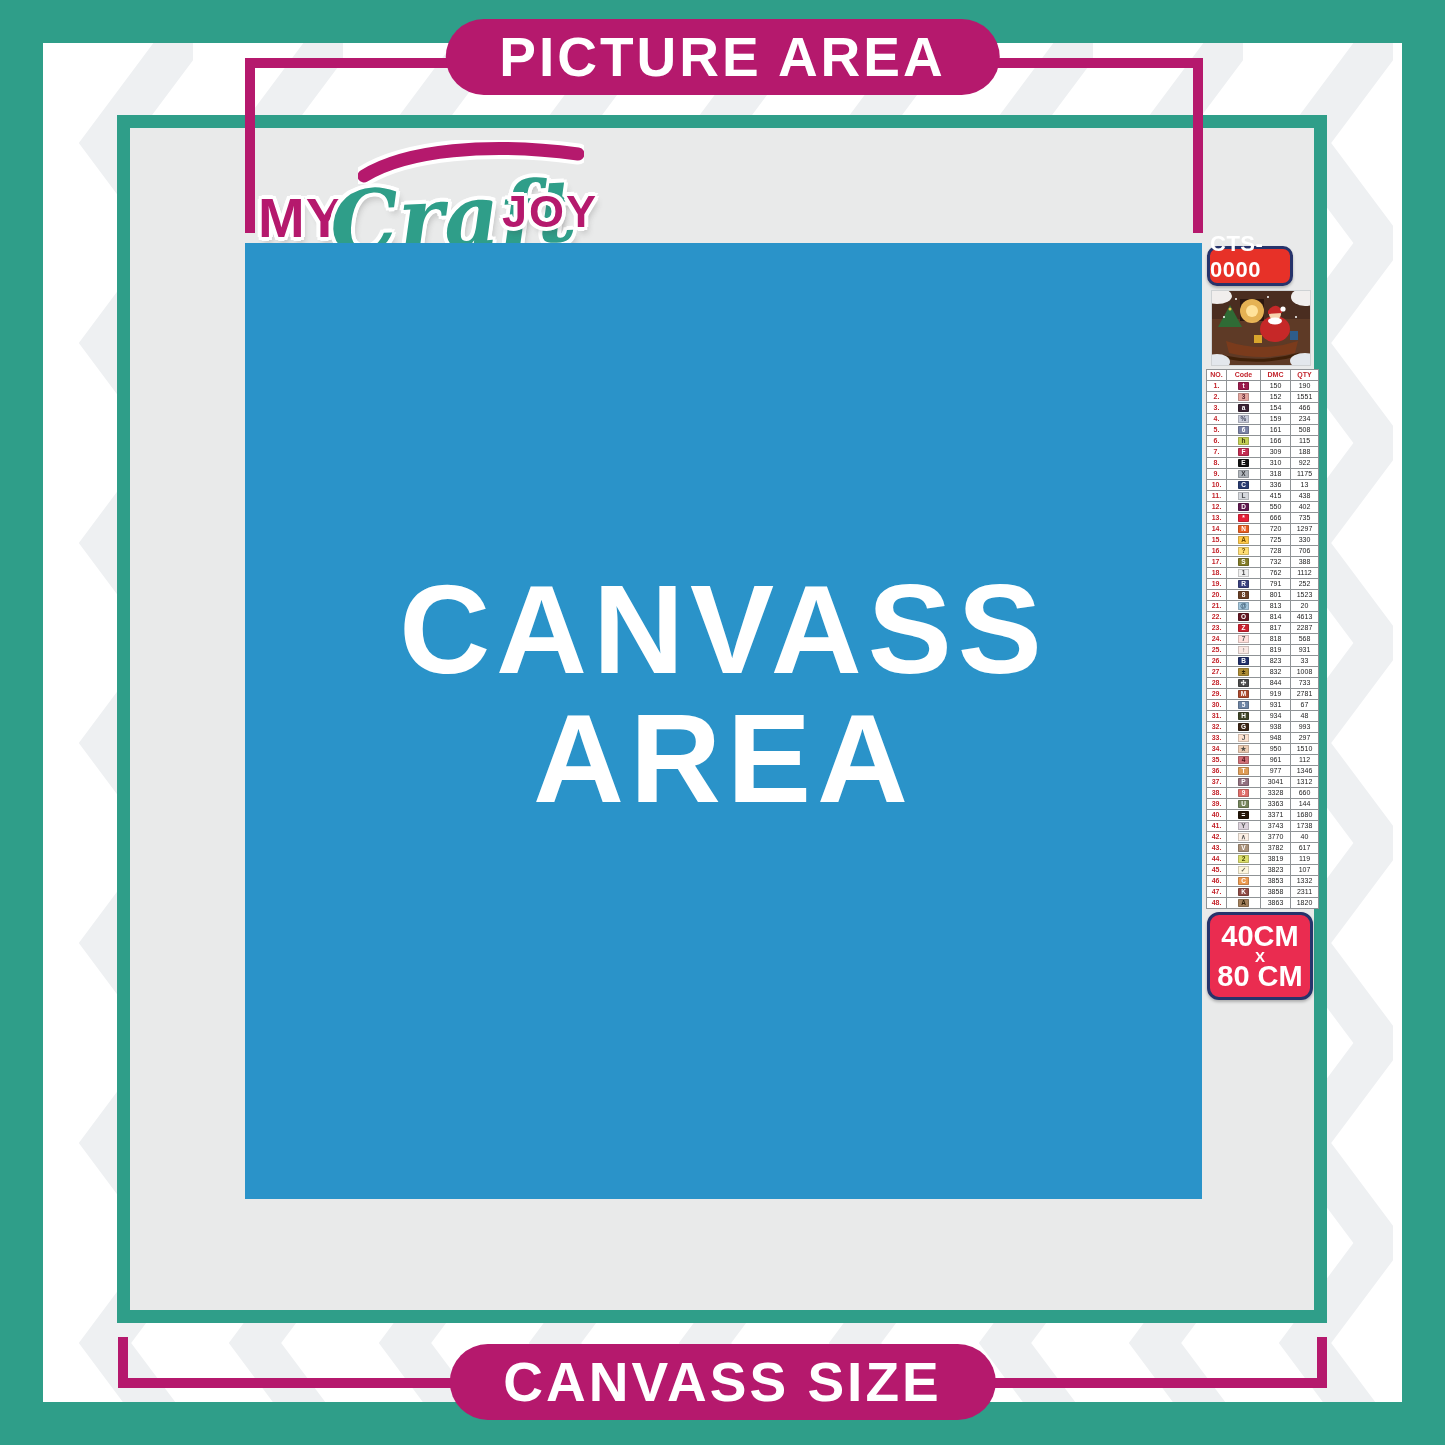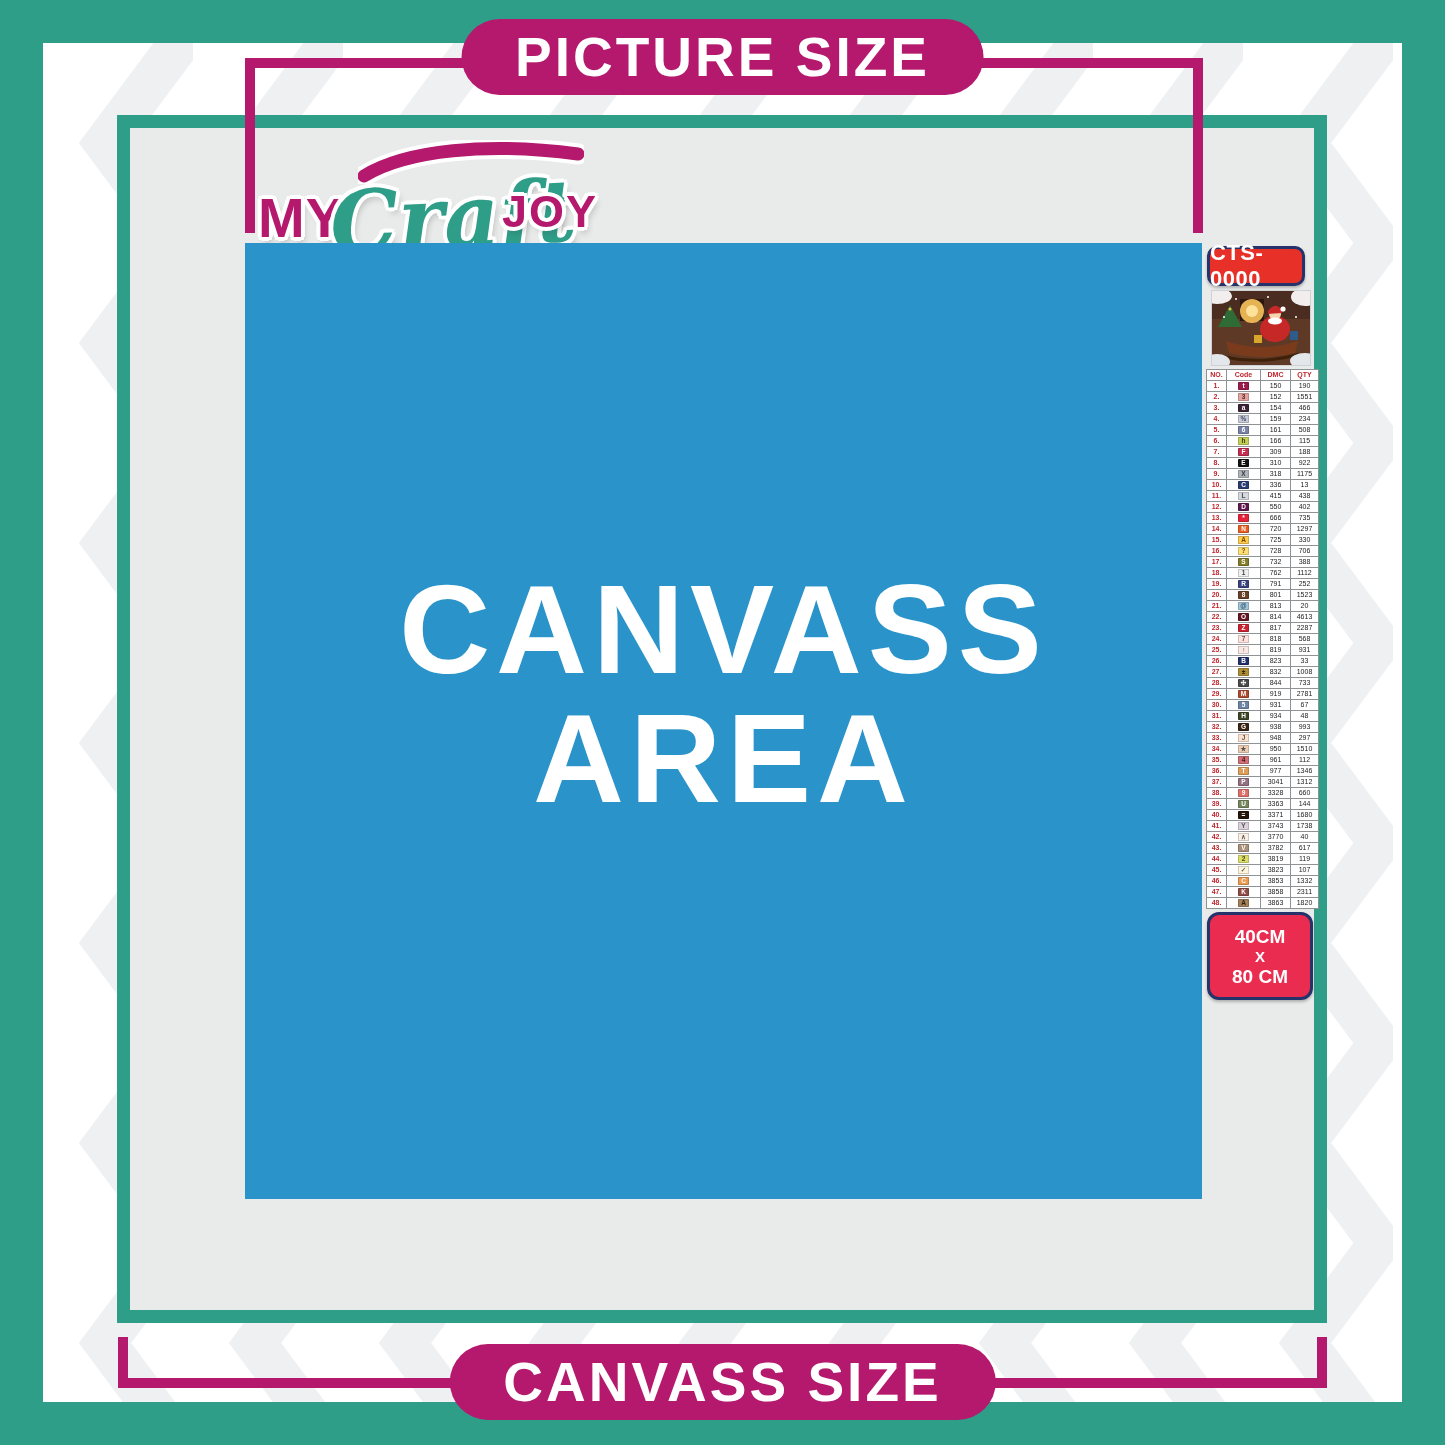--- a/index.html
+++ b/index.html
@@ -48,23 +48,23 @@
     3px 6px 6px rgba(60,60,60,.28);}
   .lg-my{position:absolute;left:0;bottom:0;font-size:56px;font-weight:bold;color:var(--magenta,#B5196D);letter-spacing:1px;}
   .lg-craft{
     position:absolute;left:72px;bottom:-10px;
     font-family:"DejaVu Serif",serif;font-style:italic;font-weight:bold;
     font-size:86px;color:var(--teal,#2F9E89);transform:rotate(-3deg);line-height:1;}
   .lg-joy{position:absolute;left:244px;bottom:12px;font-size:45px;font-weight:bold;color:var(--magenta,#B5196D);letter-spacing:2px;}
   .lg-swoosh{position:absolute;left:100px;top:-6px;width:226px;height:44px;z-index:2;}
   
   .sku{
-    position:absolute;left:1207px;top:246px;width:98px;height:40px;box-sizing:border-box;
+    position:absolute;left:1207px;top:246px;width:86px;height:40px;box-sizing:border-box;
     background:var(--badge_red,#E73128);border:3px solid var(--badge_border,#26336B);border-radius:10px;
-    display:flex;align-items:center;justify-content:center;z-index:2;
+    display:flex;align-items:flex-end;justify-content:center;z-index:2;
     box-shadow:0 2px 3px rgba(0,0,0,.25);}
   .sku span{color:#fff;font-weight:bold;font-size:22px;letter-spacing:0.5px;}
   
   .preview{position:absolute;left:1212px;top:291px;width:98px;height:74px;z-index:2;outline:1px solid #cfd2d4;}
   .preview svg{display:block;width:100%;height:100%;}
   
   table.legend{
     position:absolute;left:1206px;top:369px;width:112px;z-index:2;
     border-collapse:collapse;background:#fff;table-layout:fixed;}
   table.legend th,table.legend td{
@@ -75,21 +75,21 @@
   td.dmc-cell,td.qty-cell{color:#1c1c1c;}
   .sym{display:block;width:11px;height:8px;margin:1px auto;border-radius:1px;
     font-size:6.5px;font-weight:bold;line-height:8px;text-align:center;
     box-shadow:0 0 0 0.5px rgba(0,0,0,.35) inset;}
   
   .sizebadge{
     position:absolute;left:1207px;top:912px;width:106px;height:88px;box-sizing:border-box;
     background:var(--badge_crimson,#EA2C50);border:3px solid var(--badge_border,#26336B);border-radius:12px;
     display:flex;flex-direction:column;align-items:center;justify-content:center;z-index:2;
     box-shadow:0 2px 3px rgba(0,0,0,.25);}
-  .sizebadge .sz{color:#fff;font-weight:bold;font-size:19px;line-height:27px;letter-spacing:0;}
+  .sizebadge .sz{color:#fff;font-weight:bold;font-size:29px;line-height:27px;letter-spacing:0;}
   .sizebadge .szx{color:#fff;font-weight:bold;font-size:15px;line-height:13px;}
 </style>
 </head>
 <body>
 
 <div class="page" style="--teal: #2F9E89; --magenta: #B5196D; --blue: #2A93C9; --canvas: #E9EAEA; --badge_red: #E73128; --badge_crimson: #EA2C50; --badge_border: #26336B; --header_red: #C3232B; --chevron: #EEF0F2;">
 
   <div class="inner-bg">
     <svg xmlns="http://www.w3.org/2000/svg">
       <defs>
@@ -106,21 +106,21 @@
 
   <div class="line pb-h"></div>
   <div class="line pb-vl"></div>
   <div class="line pb-vr"></div>
 
   <div class="line cb-h"></div>
   <div class="line cb-vl"></div>
   <div class="line cb-vr"></div>
 
   <div class="pill pill-top">
-    <span>PICTURE SIZE</span>
+    <span>PICTURE AREA</span>
   </div>
   <div class="pill pill-bottom">
     <span>CANVASS SIZE</span>
   </div>
 
   <div class="logo">
     <span class="lg-my olw">MY</span>
     <span class="lg-craft olw">Craft</span>
     <svg class="lg-swoosh" viewBox="0 0 226 44" xmlns="http://www.w3.org/2000/svg">
       <path d="M6 36 C 48 10, 130 2, 220 14" stroke="#FFFFFF" stroke-width="21" fill="none" stroke-linecap="round"></path>

